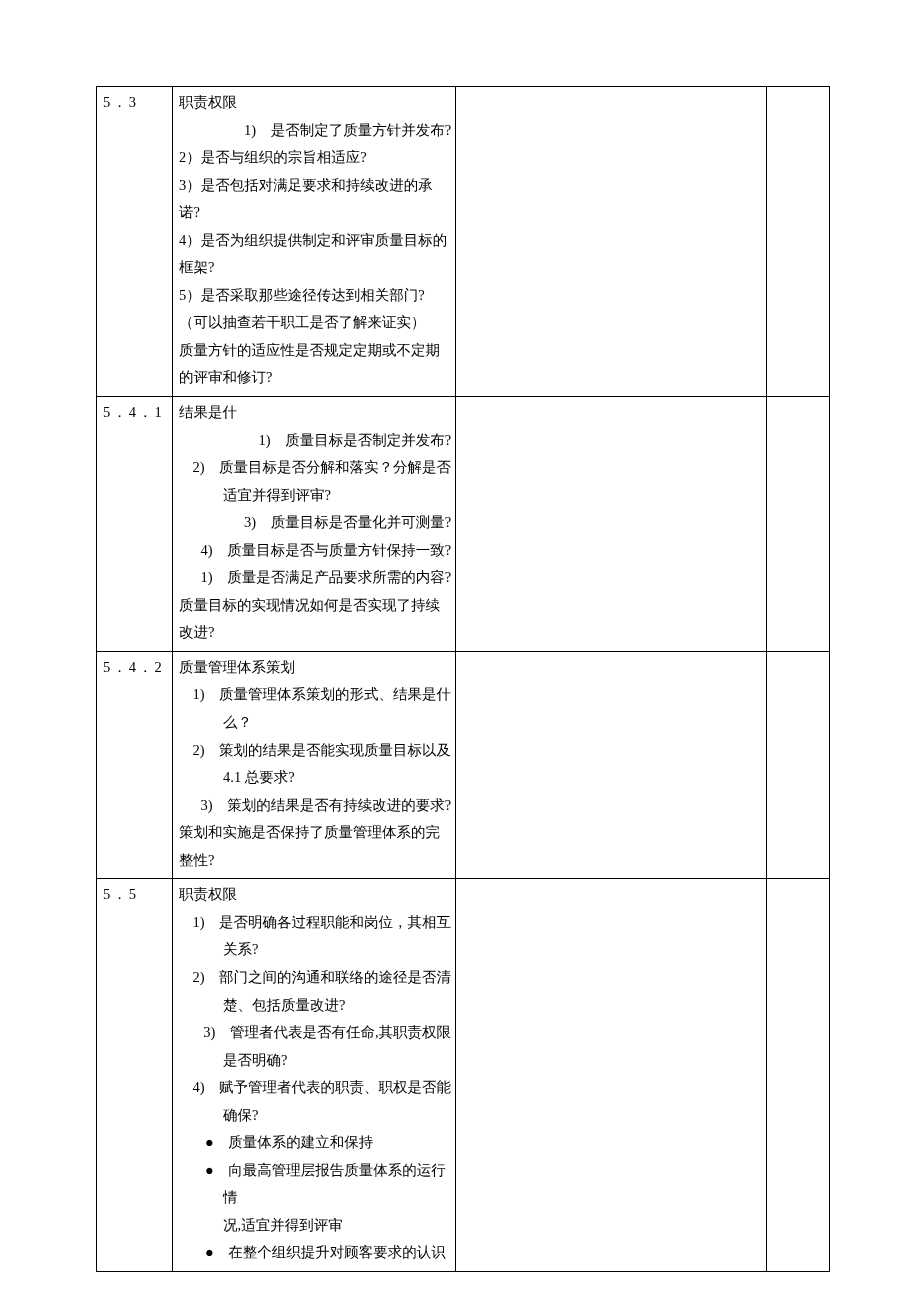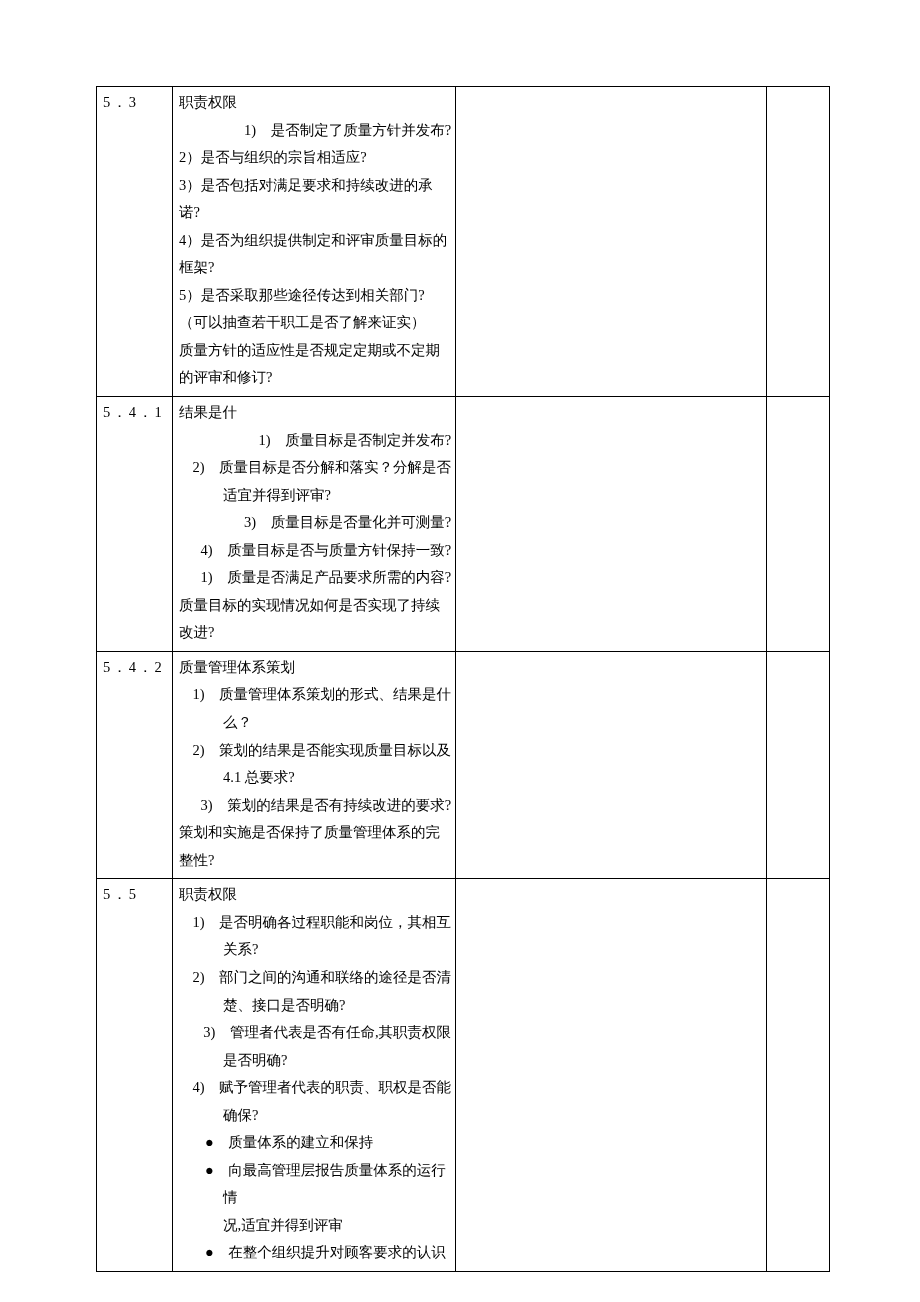--- a/index.html
+++ b/index.html
@@ -118,21 +118,21 @@
           <td></td>
           <td></td>
         </tr>
         <tr>
           <td class="clause"><span>5．5</span></td>
           <td class="content-cell">
             <span class="line noindent">职责权限</span>
             <span class="line indent1">1)　是否明确各过程职能和岗位，其相互</span>
             <span class="line indent2">关系?</span>
             <span class="line indent1">2)　部门之间的沟通和联络的途径是否清</span>
-            <span class="line indent2">楚、接口是否明确?</span>
+            <span class="line indent2">楚、包括质量改进?</span>
             <span class="line indent1">3)　管理者代表是否有任命,其职责权限</span>
             <span class="line indent2">是否明确?</span>
             <span class="line indent1">4)　赋予管理者代表的职责、职权是否能</span>
             <span class="line indent2">确保?</span>
             <span class="line indent2hang">●　质量体系的建立和保持</span>
             <span class="line indent2hang">●　向最高管理层报告质量体系的运行情</span>
             <span class="line indent2">况,适宜并得到评审</span>
             <span class="line indent2hang">●　在整个组织提升对顾客要求的认识</span>
           </td>
           <td></td>

